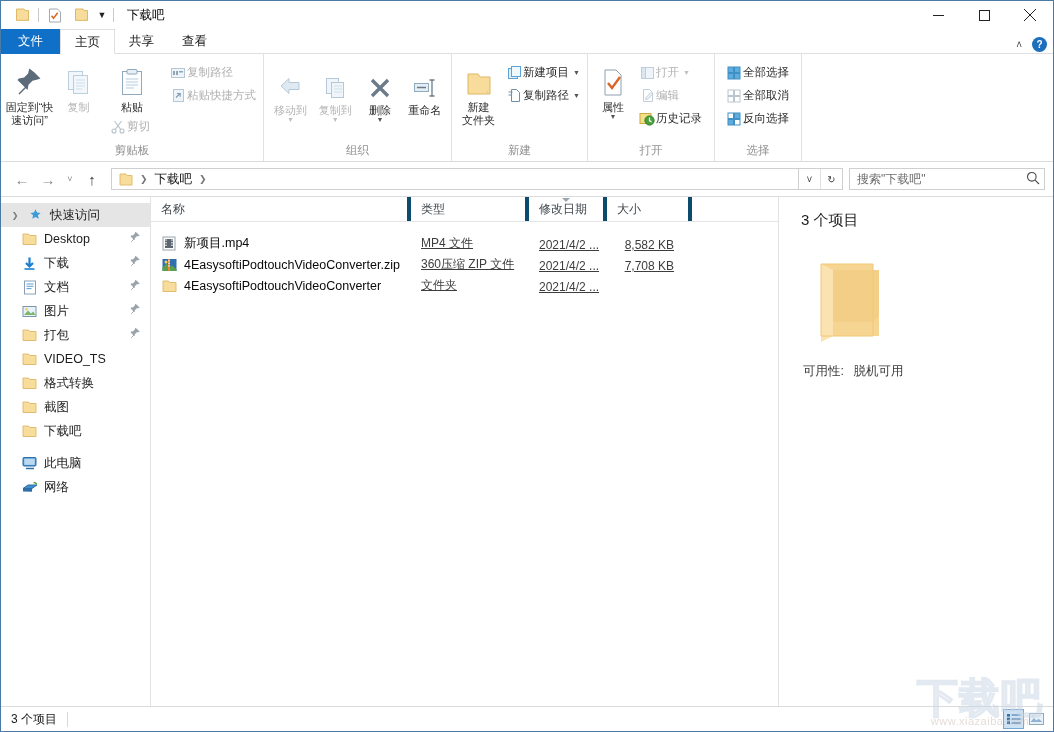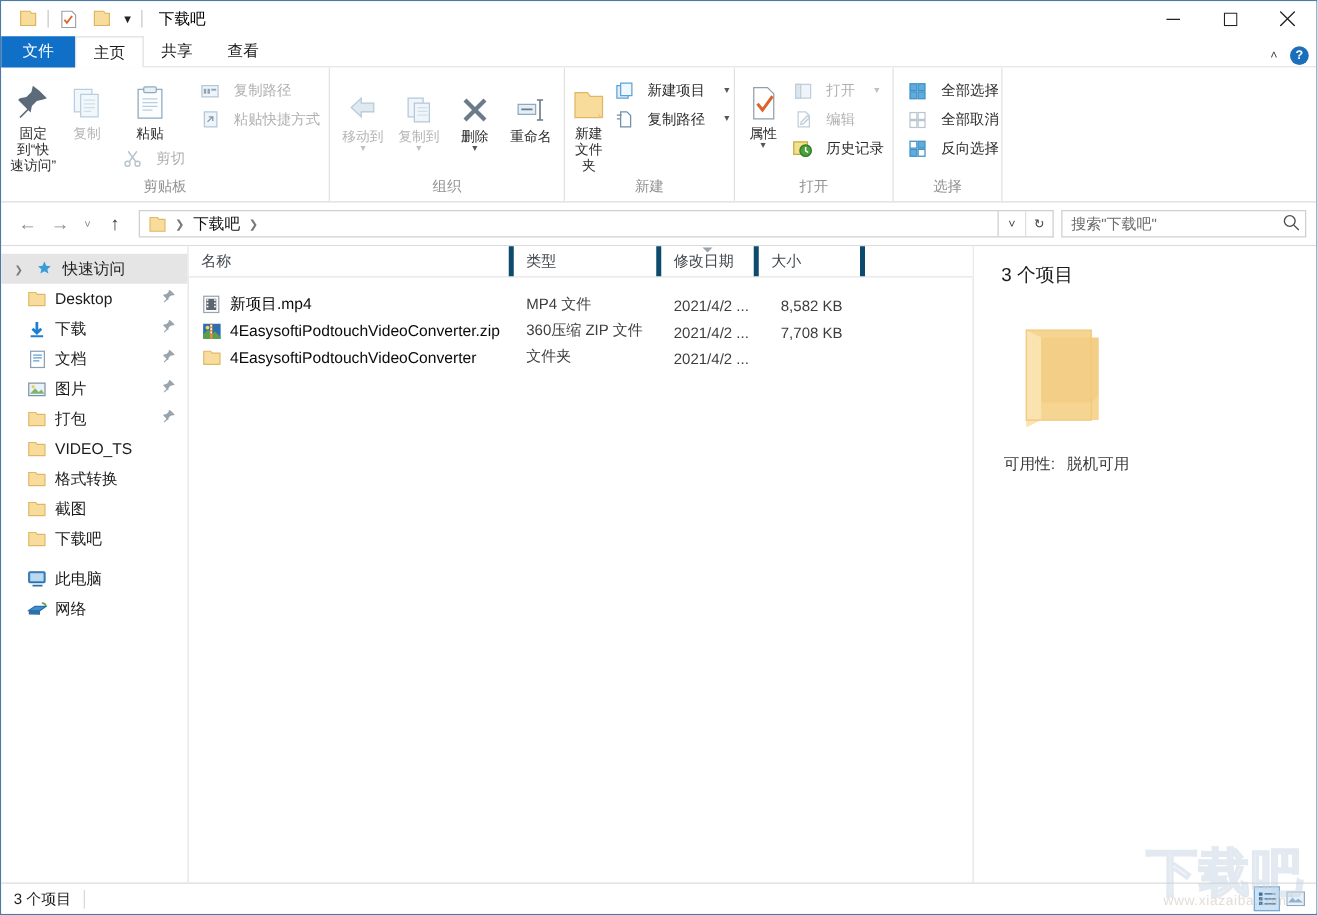--- a/index.html
+++ b/index.html
@@ -38,21 +38,21 @@
   .rgroup + .rgroup{border-left:1px solid #e2e2e2;}
   .rgroup-body{flex:1;display:flex;align-items:flex-start;padding:5px 4px 0 4px;}
   .rgroup-title{height:19px;line-height:17px;text-align:center;font-size:11.5px;color:#909090;}
   .bigbtn{width:58px;display:flex;flex-direction:column;align-items:center;padding-top:3px;}
   .bigbtn .ico{height:36px;display:flex;align-items:flex-end;justify-content:center;}
   .bigbtn .lbl{font-size:11px;color:#2b2b2b;text-align:center;line-height:13px;margin-top:3px;}
   .bigbtn.dim .lbl{color:#b4b4b4;}
   .bigbtn .caret{font-size:7px;color:#555;line-height:6px;}
   .bigbtn.dim .caret{color:#c0c0c0;}
   .smallcol{display:flex;flex-direction:column;padding-top:3px;gap:2px;}
-  .smallbtn{display:flex;align-items:center;height:21px;font-size:11.5px;color:#2b2b2b;padding:0 3px;gap:11px;white-space:nowrap;}
+  .smallbtn{display:flex;align-items:center;height:21px;font-size:11.5px;color:#2b2b2b;padding:0 3px;gap:1px;white-space:nowrap;}
   .smallbtn.dim{color:#b0b0b0;}
   .smallbtn .s-ico{width:16px;height:16px;display:flex;align-items:center;justify-content:center;flex:0 0 16px;}
   .smallbtn .s-caret{font-size:7px;color:#555;margin-left:3px;}
   .smallbtn.dim .s-caret{color:#c0c0c0;}
   
   .addrbar{height:34px;display:flex;align-items:center;background:#fff;flex:0 0 auto;padding:0 8px;gap:0;box-sizing:border-box;}
   .navbtn{width:26px;height:26px;display:flex;align-items:center;justify-content:center;color:#8a8a8a;font-size:15px;}
   .navbtn.on{color:#3a3a3a;}
   .navbtn.small{width:18px;font-size:9px;}
   .addrbox{flex:1;height:22px;border:1px solid #cfcfcf;background:#fff;display:flex;align-items:center;
@@ -78,21 +78,21 @@
   .filelist{flex:1;display:flex;flex-direction:column;min-width:0;background:#fff;}
   .colhdr{height:24px;display:flex;align-items:stretch;border-bottom:1px solid #e5e5e5;background:#fff;position:relative;}
   .col{display:flex;align-items:center;font-size:12px;color:#40474d;padding-left:10px;box-sizing:border-box;
     border-right:4px solid #0c4a6e;position:relative;}
   .col.sorted:before{content:"";position:absolute;left:50%;margin-left:-4px;top:1px;width:0;height:0;
     border-left:4px solid transparent;border-right:4px solid transparent;border-top:4px solid #9aa4ad;}
   .rows{flex:1;position:relative;overflow:hidden;}
   .row{height:21px;display:flex;align-items:flex-end;font-size:12.5px;color:#0a0a0a;}
   .cell-name{display:flex;align-items:center;gap:7px;box-sizing:border-box;padding-left:10px;min-width:0;}
   .cell-name .fico{width:16px;height:16px;flex:0 0 16px;display:flex;align-items:center;justify-content:center;}
-  .cell{color:#3d3d3d;font-size:12px;box-sizing:border-box;}
+  .cell{color:#3d3d3d;font-size:12px;box-sizing:border-box;text-decoration:underline;}
   .cell.type{padding-left:10px;}
   .cell.date{padding-left:10px;}
   .cell.size{text-align:right;padding-right:18px;}
   .preview{width:275px;flex:0 0 275px;border-left:1px solid #e3e3e3;background:#fff;padding:14px 0 0 22px;box-sizing:border-box;}
   .pv-title{font-size:15px;color:#1b1b1b;}
   .pv-icon{margin-top:28px;margin-left:14px;}
   .pv-meta{margin-top:18px;margin-left:2px;font-size:12.5px;color:#3b3b3b;}
   
   .statusbar{height:25px;flex:0 0 auto;border-top:1px solid #dcdcdc;display:flex;align-items:center;
     background:#fff;padding-left:10px;position:relative;box-sizing:border-box;}

